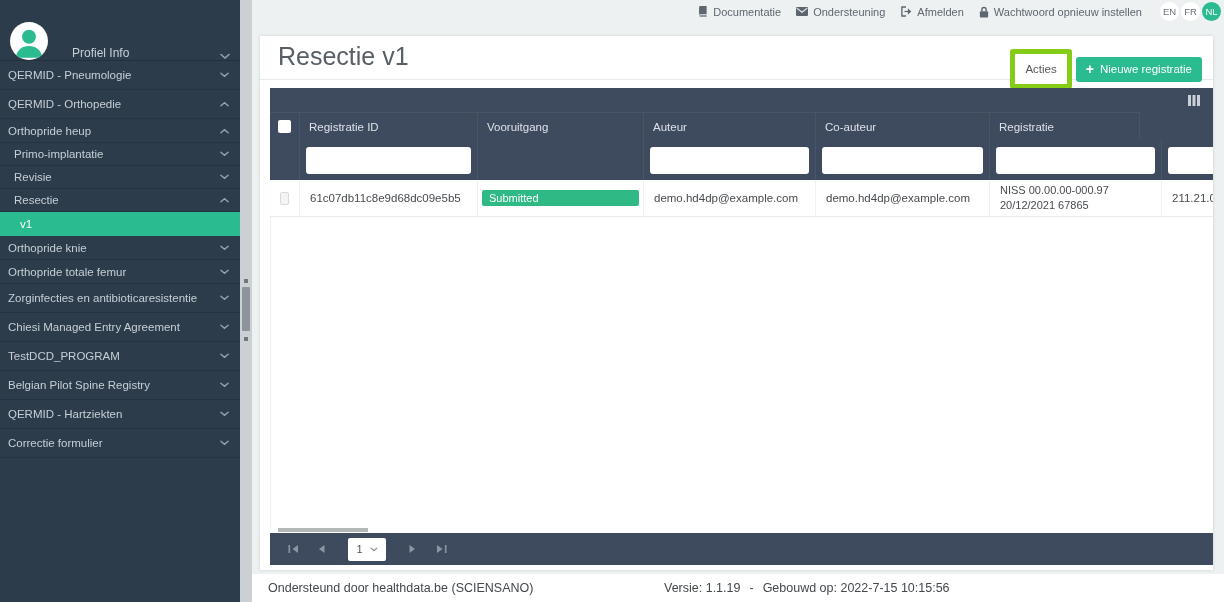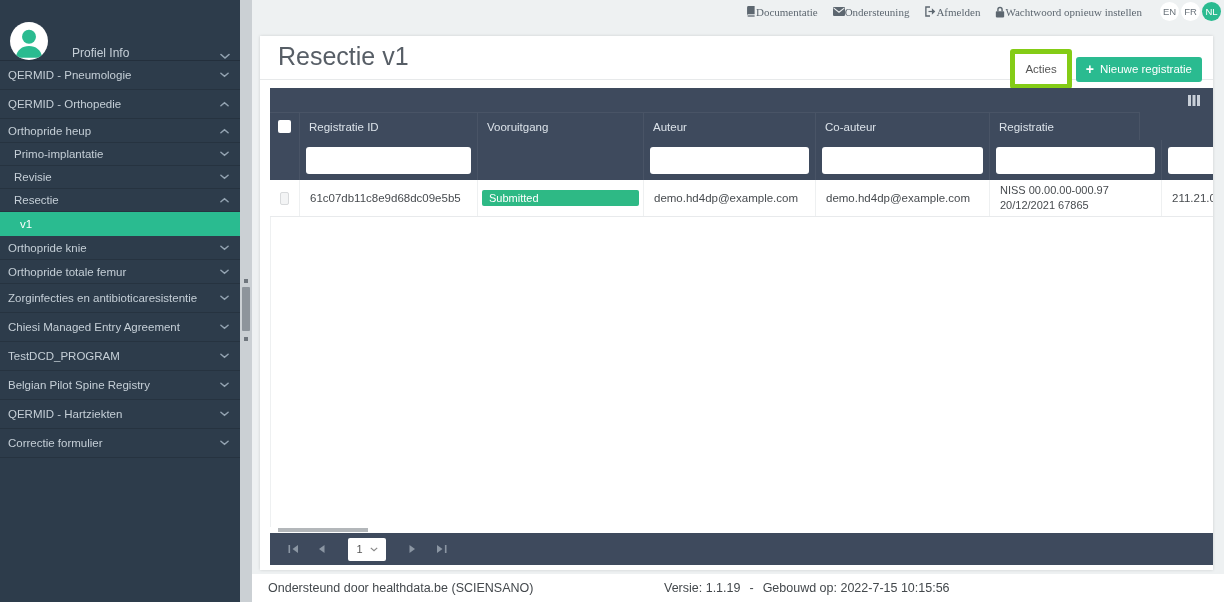--- a/index.html
+++ b/index.html
@@ -24,21 +24,21 @@
   .chev { flex:none; margin-left:6px; }
 
   
   .scrollstrip { position:absolute; left:240px; top:0; width:12px; height:602px; background:#cbd0d4; }
   .scrollthumb { position:absolute; left:2px; top:287px; width:8px; height:44px; background:#8d949b; border-radius:1px; }
   .scrollarrow { position:absolute; left:4px; width:4px; height:4px; background:#6f767d; }
   .sa-up { top:279px; } .sa-dn { top:337px; }
 
   
   .topbar { position:absolute; left:252px; right:0; top:0; height:23px; display:flex; align-items:center; justify-content:flex-end; gap:15px; font-size:11px; color:#5d6770; padding-right:3px; background:#eef1f2; }
-  .tlink { display:flex; align-items:center; cursor:pointer;font-family:Liberation Serif, serif; }
+  .tlink { display:flex; align-items:center; gap:5px; cursor:pointer; }
   .pills { display:flex; gap:2px; margin-left:3px; }
   .pill { width:19px; height:19px; border-radius:50%; background:#fff; color:#6a737b; font-size:9.5px; display:flex; align-items:center; justify-content:center; cursor:pointer; }
   .pill-active { background:#2abb90; color:#fff; }
 
   
   .card { position:absolute; left:260px; top:36px; width:953px; height:534px; background:#fff; box-shadow:0 0 3px rgba(0,0,0,.14); }
   .card-head { height:44px; border-bottom:1px solid #e7e9ea; position:relative; }
   .page-title { position:absolute; left:18px; top:6px; font-size:25px; font-weight:400; color:#575e66; }
   .head-actions { position:absolute; right:11px; top:13px; display:flex; gap:4px; align-items:center; }
   .btn-plain { height:40px; padding:0 10px; background:#fff; border:5px solid #84cc16; border-radius:3px; font-size:11.5px; color:#555; font-family:inherit; cursor:pointer; }

